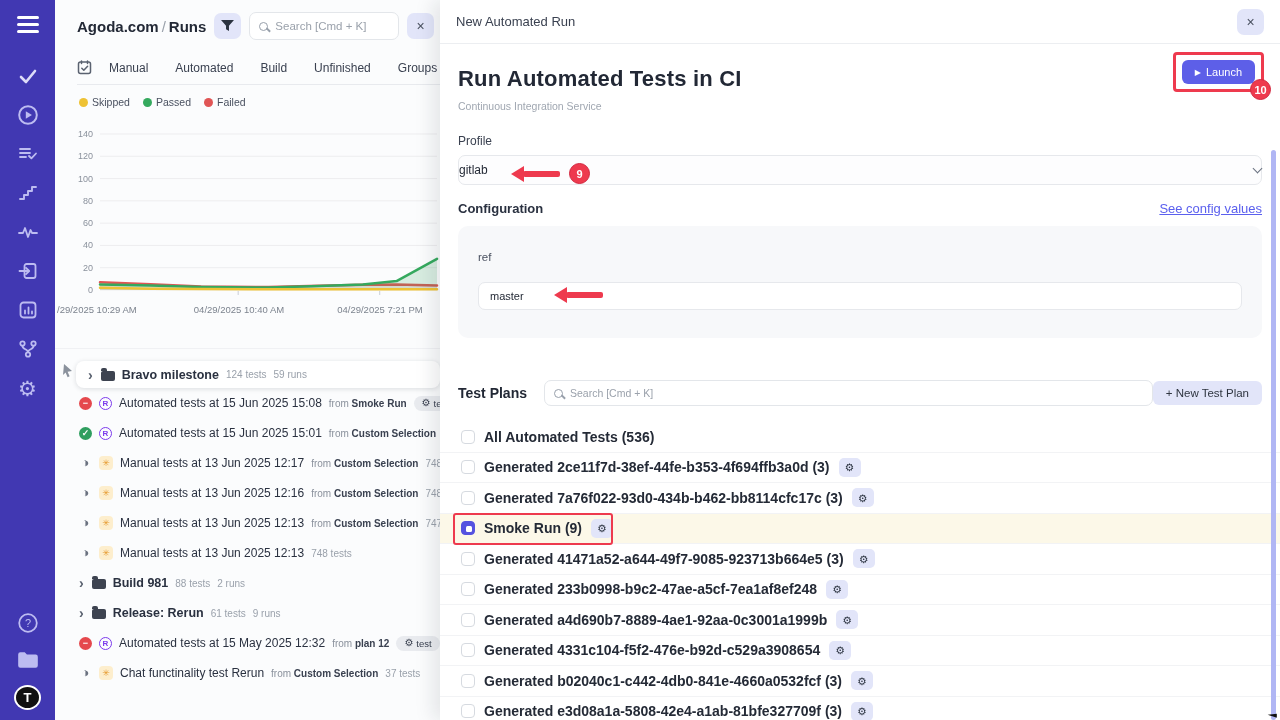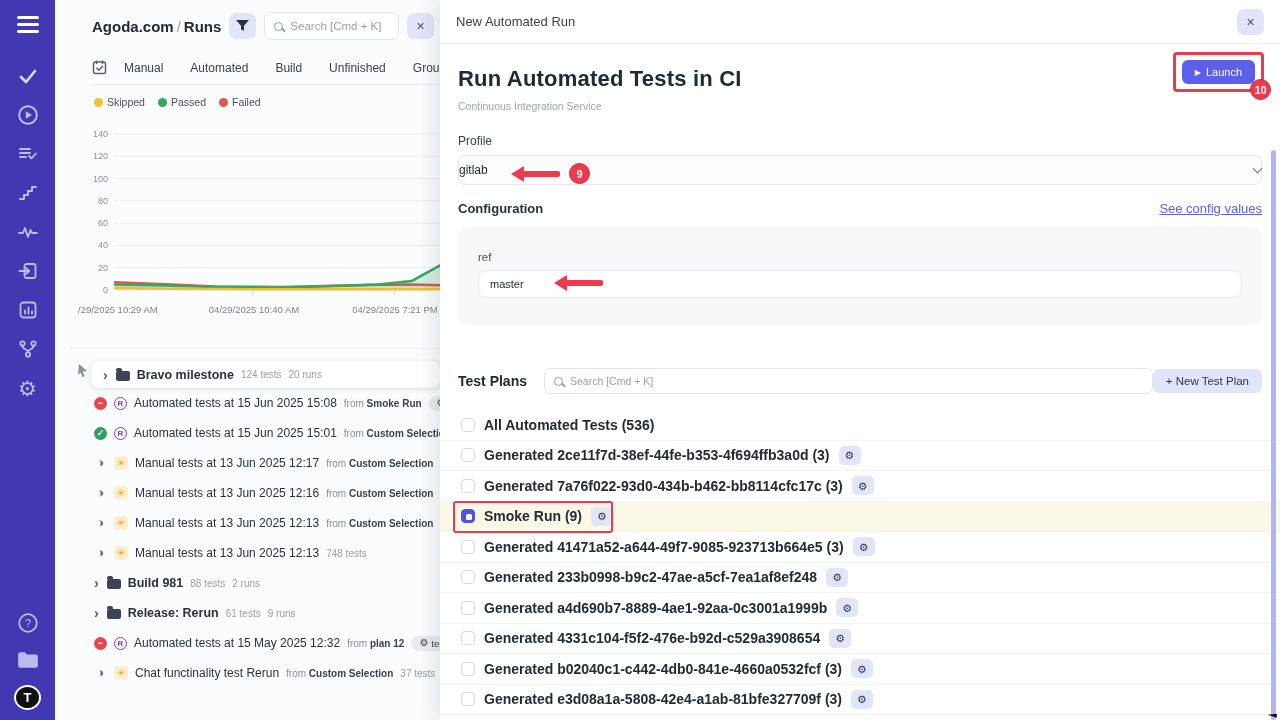--- a/index.html
+++ b/index.html
@@ -17,21 +17,21 @@
   .sb-burger i { display:block; width:22px; height:3px; background:#fff; border-radius:2px; }
   .sb-group { display:flex; flex-direction:column; gap:15px; align-items:center; }
   .sb-bottom { margin-top:auto; margin-bottom:10px; display:flex; flex-direction:column; gap:13px; align-items:center; }
   .gear-glyph { font-size:21px; line-height:1; color:#bdbcf1; }
   .t-avatar { width:27px; height:25px; background:#fff; border-radius:50%;
     display:flex; align-items:center; justify-content:center; }
   .t-avatar b { width:23px; height:21px; background:#111; border-radius:50%; color:#fff;
     font-size:13px; display:flex; align-items:center; justify-content:center; }
 
   
-  .left-panel { position:absolute; left:55px; top:0; width:385px; height:720px; background:#fbfcfd;padding-left:15px; }
+  .left-panel { position:absolute; left:55px; top:0; width:385px; height:720px; background:#fbfcfd; }
   .lp-header { display:flex; align-items:center; gap:8px; padding:12px 6px 0 22px; }
   .crumb { font-size:15px; font-weight:bold; color:#232936; white-space:nowrap; }
   .crumb .sep { color:#9aa1ab; font-weight:normal; padding:0 3px; }
   .filter-btn { width:27px; height:26px; background:#e2e5f9; border-radius:7px; flex:none;
     display:flex; align-items:center; justify-content:center; cursor:pointer; }
   .search-box { flex:1; height:28px; background:#fff; border:1px solid #e3e6ea; border-radius:7px;
     display:flex; align-items:center; gap:7px; padding:0 9px; min-width:0; }
   .mag { width:9px; height:9px; border:1.5px solid #98a0ab; border-radius:50%; position:relative; flex:none; }
   .mag::after { content:""; position:absolute; width:5px; height:1.5px; background:#98a0ab;
     transform:rotate(45deg); right:-4px; bottom:-1px; }
@@ -120,21 +120,21 @@
   .arr-shaft { width:37px; height:6px; background:#ee3a4e; border-radius:2px; margin-left:-1px; }
   .arrow-9 { left:52px; top:7px; }
   .arrow-9 .num-badge { position:static; margin-left:9px; }
   .arrow-master { left:76px; top:5px; }
 
   .cfg-row { display:flex; align-items:center; margin-top:16px; }
   .cfg-row .lbl { font-size:13px; font-weight:600; color:#2a3140; }
   .cfg-link { margin-left:auto; font-size:13px; color:#5b60ee; text-decoration:underline; cursor:pointer; }
   .cfg-card { margin-top:10px; background:#f7f8fa; border-radius:10px; padding:25px 20px 28px; }
   .cfg-card .ref-lbl { font-size:11.5px; color:#4a5160; }
-  .ref-wrap { position:relative; margin-top:7px; }
+  .ref-wrap { position:relative; margin-top:19px; }
   .ref-input { width:100%; height:28px; background:#fff; border:1px solid #e6e8ec; border-radius:7px;
     padding:0 11px; font-size:11px; color:#242a36; outline:none; font-family:inherit; }
 
   .tp-head { display:flex; align-items:center; margin-top:42px; }
   .tp-title { font-size:14px; font-weight:bold; color:#222835; }
   .tp-search { margin-left:17px; width:140px; height:26px; }
   .tp-search input { font-size:10.5px; }
   .new-plan-btn { margin-left:auto; background:#e2e5f9; border:none; border-radius:6px; color:#2f3540;
     font-size:11.5px; padding:6px 13px; cursor:pointer; font-family:inherit; }
 
@@ -301,36 +301,36 @@
           <text x="38" y="167" text-anchor="end" font-size="9" fill="#8a919c" font-family="Liberation Sans, sans-serif">0</text>
           <line x1="183.17" x2="183.17" y1="165" y2="169" stroke="#c9ced6"></line>
           <line x1="324.71" x2="324.71" y1="165" y2="169" stroke="#c9ced6"></line>
           <polygon points="45,164 45,156.2 95.55,158.2057142857143 146.1,160.43428571428572 213.5,161.10285714285715 264.05,159.7657142857143 307.86,158.65142857142857 341.56,158.42857142857142 382,159.54285714285714 382,164" fill="#e05555" fill-opacity="0.12"></polygon>
           <polyline points="45,156.2 95.55,158.2057142857143 146.1,160.43428571428572 213.5,161.10285714285715 264.05,159.7657142857143 307.86,158.65142857142857 341.56,158.42857142857142 382,159.54285714285714" fill="none" stroke="#e05555" stroke-width="2.5" stroke-linejoin="round" stroke-linecap="round"></polyline>
           <polygon points="45,164 45,158.42857142857142 95.55,159.54285714285714 146.1,160.88 213.5,161.54857142857142 264.05,160.1 307.86,158.42857142857142 341.56,155.0857142857143 382,132.8 382,164" fill="#35a95e" fill-opacity="0.18"></polygon>
           <polyline points="45,158.42857142857142 95.55,159.54285714285714 146.1,160.88 213.5,161.54857142857142 264.05,160.1 307.86,158.42857142857142 341.56,155.0857142857143 382,132.8" fill="none" stroke="#35a95e" stroke-width="2.5" stroke-linejoin="round" stroke-linecap="round"></polyline>
           <polyline points="45,161.77142857142857 95.55,162.66285714285715 146.1,163.10857142857142 213.5,163.33142857142857 280.9,163.33142857142857 331.45,163.33142857142857 382,163.33142857142857" fill="none" stroke="#eec235" stroke-width="2.5" stroke-linejoin="round" stroke-linecap="round"></polyline>
         </svg>
       <div class="x-labels">
-        <span style="left:8px">/29/2025 10:29 AM</span>
+        <span style="left:2px">/29/2025 10:29 AM</span>
         <span style="left:184px; transform:translateX(-50%)">04/29/2025 10:40 AM</span>
         <span style="left:325px; transform:translateX(-50%)">04/29/2025 7:21 PM</span>
       </div>
     </div>
 
     <div class="run-list" id="run-list">
         <div class="run-row folder-row card-row">
           <svg width="12" height="14" viewBox="0 0 12 14" class="cursor-ic">
             <path d="M2 0l8 7-4.4.7 2 4.6-2 .9-2-4.7L1 11z" fill="#8a919c"></path>
           </svg>
           <span class="chev-r">›</span>
           <span class="folder-ic"></span>
           <span class="title">Bravo milestone</span>
           <span class="meta">124 tests</span>
-          <span class="meta">20 runs</span>
+          <span class="meta">59 runs</span>
         </div>
         <div class="run-row">
           <span class="st st-failed">−</span>
           <span class="ric-auto">R</span>
           <span class="title">Automated tests at 15 Jun 2025 15:08</span>
           <span class="from">from <b>Smoke Run</b></span>
           <span class="pill">
             <span class="gear-sm">⚙</span>
             <span>test</span>
           </span>

